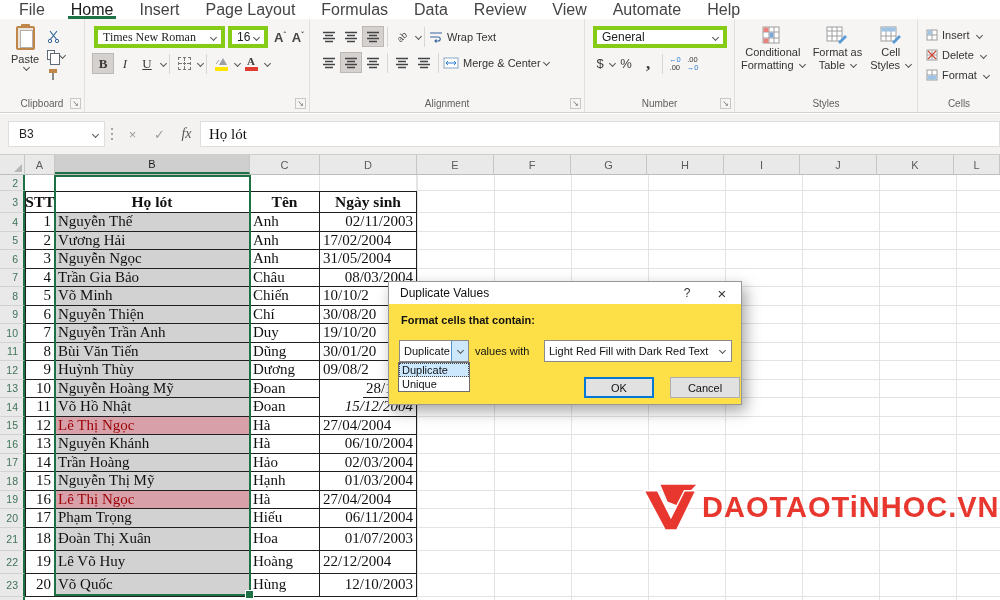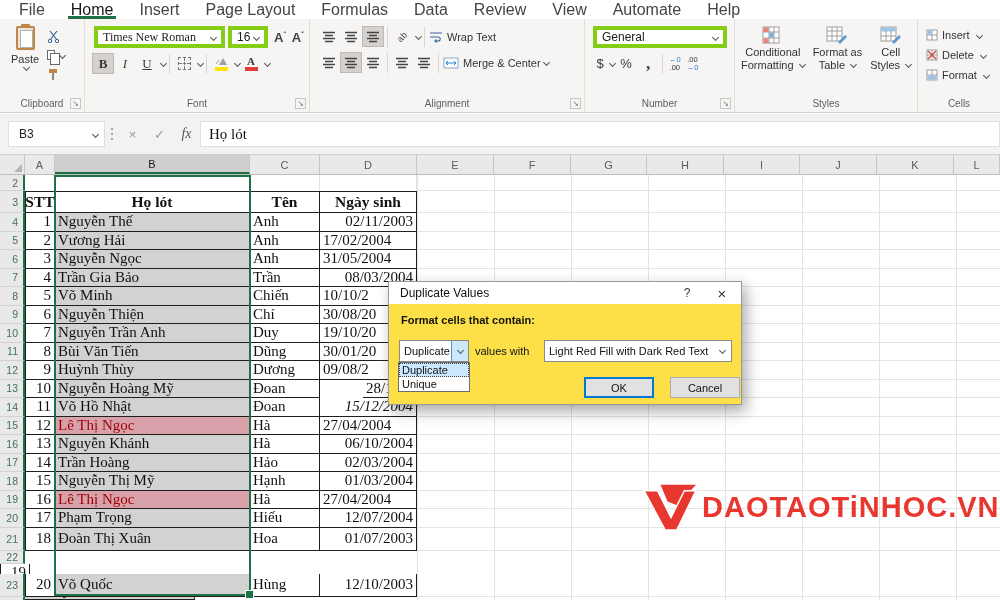--- a/index.html
+++ b/index.html
@@ -219,21 +219,20 @@
         </span>
           <i class="chev"></i>
         <span class="iconbtn">
           <span class="swatchbtn">
               <span class="fontA">A</span>
               <span class="bar" id="fontbar" style="background: rgb(224, 60, 49);"></span>
             </span>
         </span>
           <i class="chev"></i>
       </div>
-      <div class="rlabel">Font</div>
       <span class="lnch">↘</span>
     </div>
 
     <div class="rgroup g-align" style="width:275px">
       <div class="row1">
         <span class="iconbtn">
             <svg width="14" height="12" viewBox="0 0 14 12">
               <path d="M1 1.5 H13 M3 4.5 H11 M1 7.5 H13 M3 10.5 H11" stroke="#444" stroke-width="1.4"></path>
             </svg>
           </span>
@@ -469,21 +468,21 @@
             <div class="tc ca">3</div>
             <div class="tc cb">Nguyễn Ngọc</div>
             <div class="tc cc">Anh</div>
             <div class="tc cd" style="justify-content: flex-start;">31/05/2004</div>
             <div class="fillc"></div>
           </div>
           <div class="srow" style="height: 18.5px;">
             <div class="gut">7</div>
             <div class="tc ca">4</div>
             <div class="tc cb">Trần Gia Bảo</div>
-            <div class="tc cc">Trần</div>
+            <div class="tc cc">Châu</div>
             <div class="tc cd" style="justify-content: flex-end;">08/03/2004</div>
             <div class="fillc"></div>
           </div>
           <div class="srow" style="height: 18.5px;">
             <div class="gut">8</div>
             <div class="tc ca">5</div>
             <div class="tc cb">Võ Minh</div>
             <div class="tc cc">Chiến</div>
             <div class="tc cd" style="justify-content: flex-start;">10/10/2</div>
             <div class="fillc"></div>
@@ -574,32 +573,32 @@
             <div class="tc cb dup">Lê Thị Ngọc</div>
             <div class="tc cc">Hà</div>
             <div class="tc cd" style="justify-content: flex-start;">27/04/2004</div>
             <div class="fillc"></div>
           </div>
           <div class="srow" style="height: 18.5px;">
             <div class="gut">20</div>
             <div class="tc ca">17</div>
             <div class="tc cb">Phạm Trọng</div>
             <div class="tc cc">Hiếu</div>
-            <div class="tc cd" style="justify-content: flex-end;">12/07/2004</div>
+            <div class="tc cd" style="justify-content: flex-end;">06/11/2004</div>
             <div class="fillc"></div>
           </div>
           <div class="srow" style="height: 23px;">
             <div class="gut">21</div>
             <div class="tc ca">18</div>
             <div class="tc cb">Đoàn Thị Xuân</div>
             <div class="tc cc">Hoa</div>
             <div class="tc cd" style="justify-content: flex-end;">01/07/2003</div>
             <div class="fillc"></div>
           </div>
-          <div class="srow" style="height: 23px; flex-direction: column;">
+          <div class="srow" style="height: 23px;">
             <div class="gut">22</div>
             <div class="tc ca">19</div>
             <div class="tc cb">Lê Võ Huy</div>
             <div class="tc cc">Hoàng</div>
             <div class="tc cd" style="justify-content: flex-start;">22/12/2004</div>
             <div class="fillc"></div>
           </div>
           <div class="srow" style="height: 23px;">
             <div class="gut">23</div>
             <div class="tc ca">20</div>

